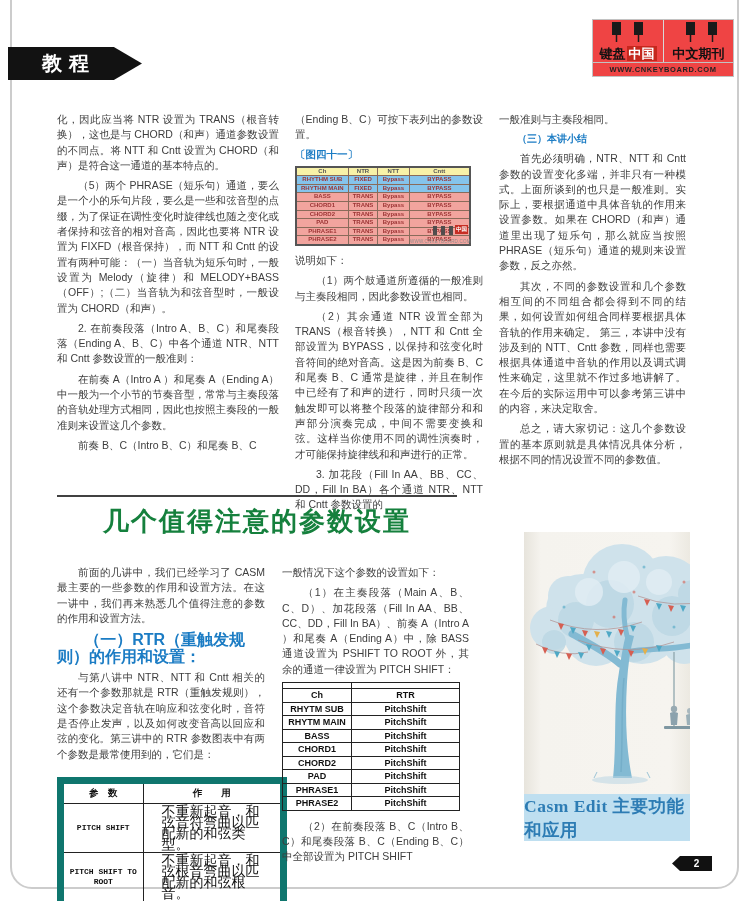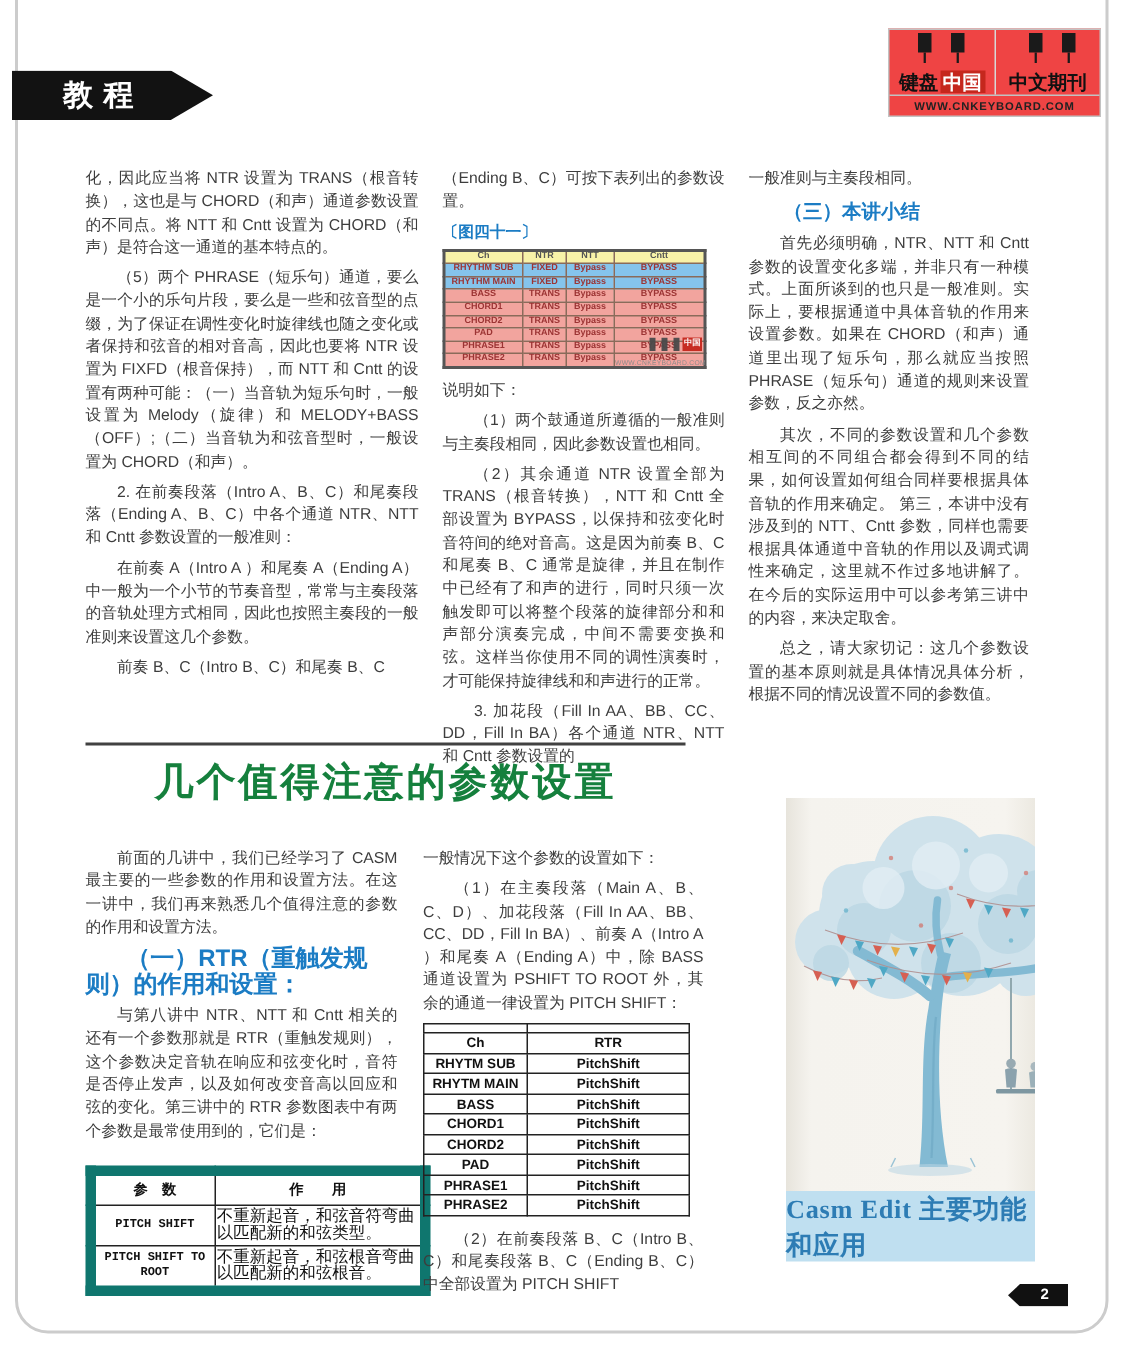--- a/index.html
+++ b/index.html
@@ -42,21 +42,21 @@
     font-size: 7.5px; font-weight: bold; letter-spacing: .6px; color: #222;
     padding: 2px 0;
   }
   
   .col p, .bcol p { font-size: 10.5px; line-height: 15.3px; text-align: justify; margin: 0 0 5px; }
   .ind { text-indent: 2em; }
   .h-blue { color: #1b7cc4; font-weight: bold; }
   
   .top-section { position: absolute; left: 57px; top: 112px; width: 633px; display: flex; gap: 16px; }
   .col1 { width: 222px; } .col2 { width: 188px; } .col3 { width: 187px; }
-  .col3-head { font-size: 13px; text-indent: 1.8em; margin: 2px 0 5px; }
+  .col3-head { font-size: 10px; text-indent: 1.8em; margin: 2px 0 5px; }
   .fig-label { font-size: 10.5px; font-weight: bold; color: #1b7cc4; margin: 2px 0 4px; }
   
   .fig41-wrap { position: relative; width: 176px; margin: 0 0 7px; }
   table.fig41 { width: 100%; border-collapse: collapse; border: 2px solid #555; }
   table.fig41 td {
     border: 1px solid #8a6b5a; text-align: center;
     font-size: 6px; line-height: 7.6px; font-weight: bold; color: #9c3434; padding: 0;
   }
   table.fig41 tr.f-head td { background: #f8f2a8; color: #555; }
   table.fig41 tr.f-drum td { background: #85c4ec; }
@@ -75,21 +75,21 @@
   .bottom-section { position: absolute; left: 57px; top: 565px; width: 412px; display: flex; gap: 17px; }
   .bcol1 { width: 208px; } .bcol2 { width: 187px; }
   .bcol1-head { font-size: 16px; line-height: 17px; text-indent: 1.7em; margin: 2px 0 5px; }
   table.params { width: 230px; border-collapse: collapse; border: 7px solid #0f766e; margin-top: 15px; }
   table.params td { border: 1px solid #222; color: #111; vertical-align: middle; }
   table.params td.th { font-size: 9.5px; font-weight: bold; text-align: center; padding: 3px 2px; }
   table.params td.pname {
     font-family: "Liberation Mono", monospace; font-size: 8px; font-weight: bold;
     text-align: center; width: 37%; padding: 2px 1px; line-height: 9.5px;
   }
-  table.params td.pact { font-size: 11px; line-height: 11px; padding: 2px 1px; }
+  table.params td.pact { font-size: 14px; line-height: 11px; padding: 2px 18px; }
   table.settings { width: 178px; border-collapse: collapse; border: 1px solid #222; margin: 4px 0 8px; }
   table.settings td {
     border: 1px solid #222; color: #111; font-size: 9px; font-weight: bold;
     text-align: center; line-height: 10.5px; padding: 1px 2px;
   }
   table.settings col.c-ch { width: 39%; }
   table.settings tr.blank td { height: 6px; }
   
   .photo { position: absolute; left: 524px; top: 532px; width: 166px; height: 309px; }
   .photo-art {

